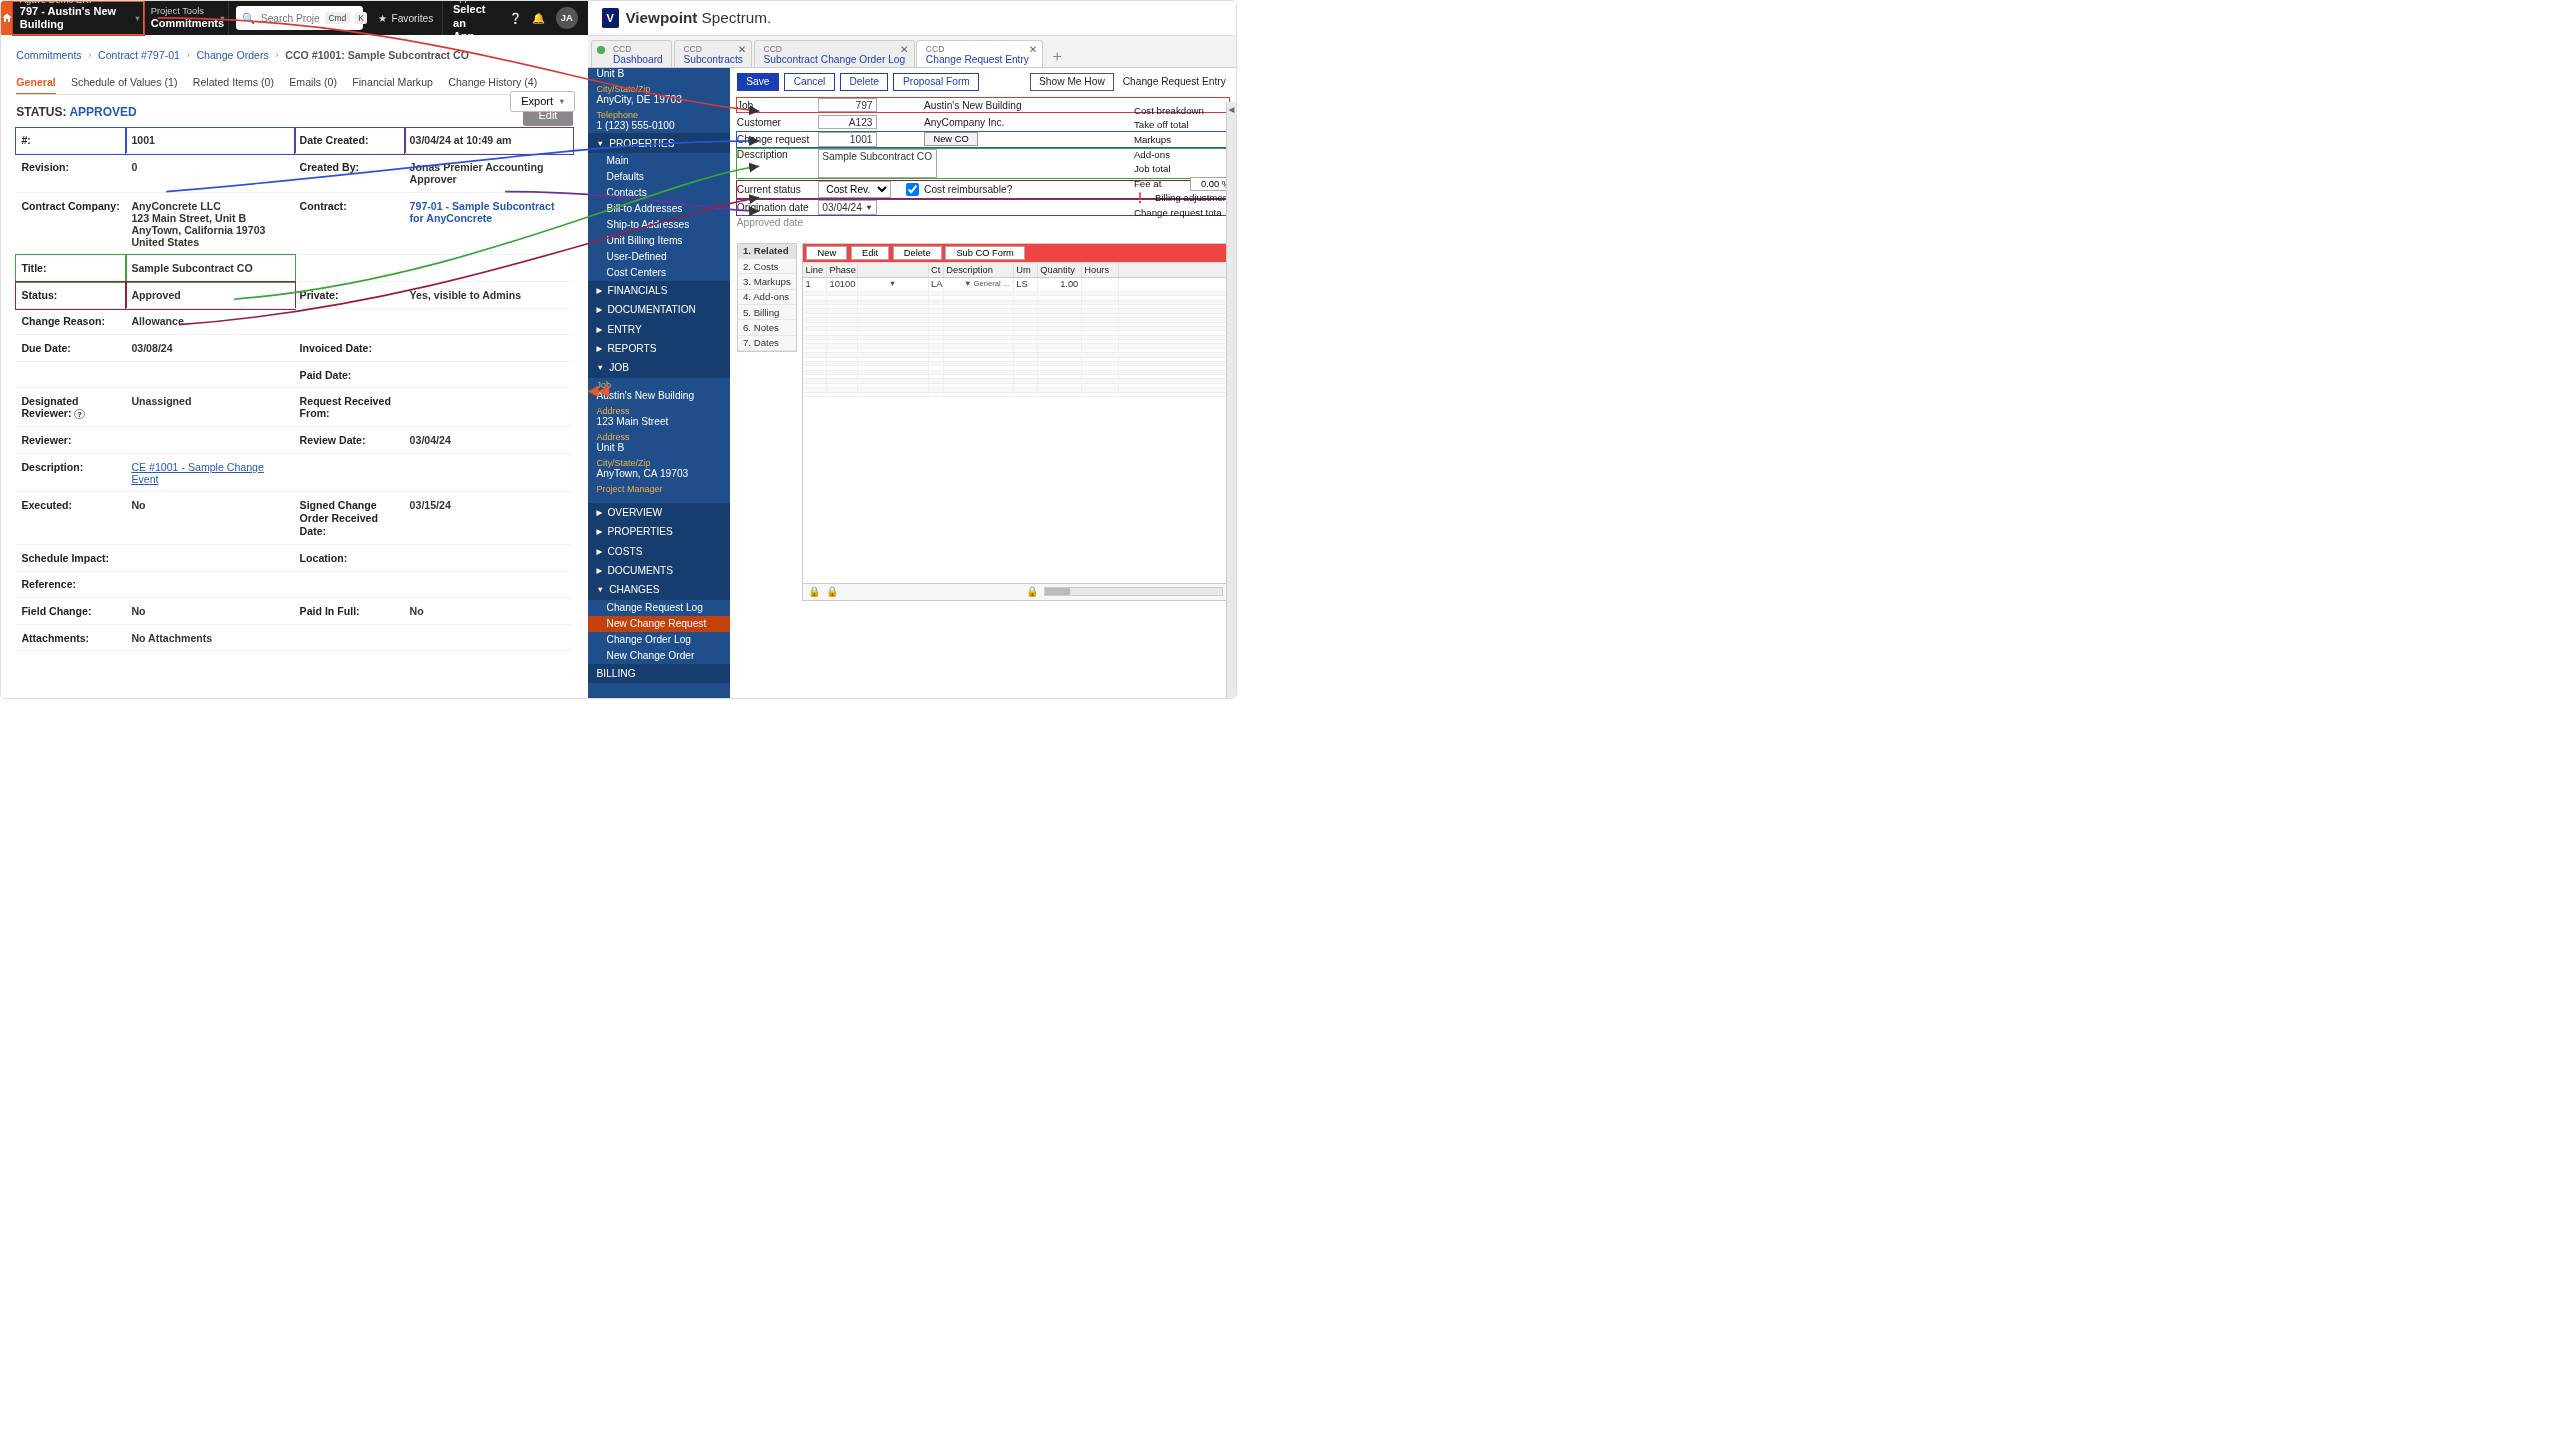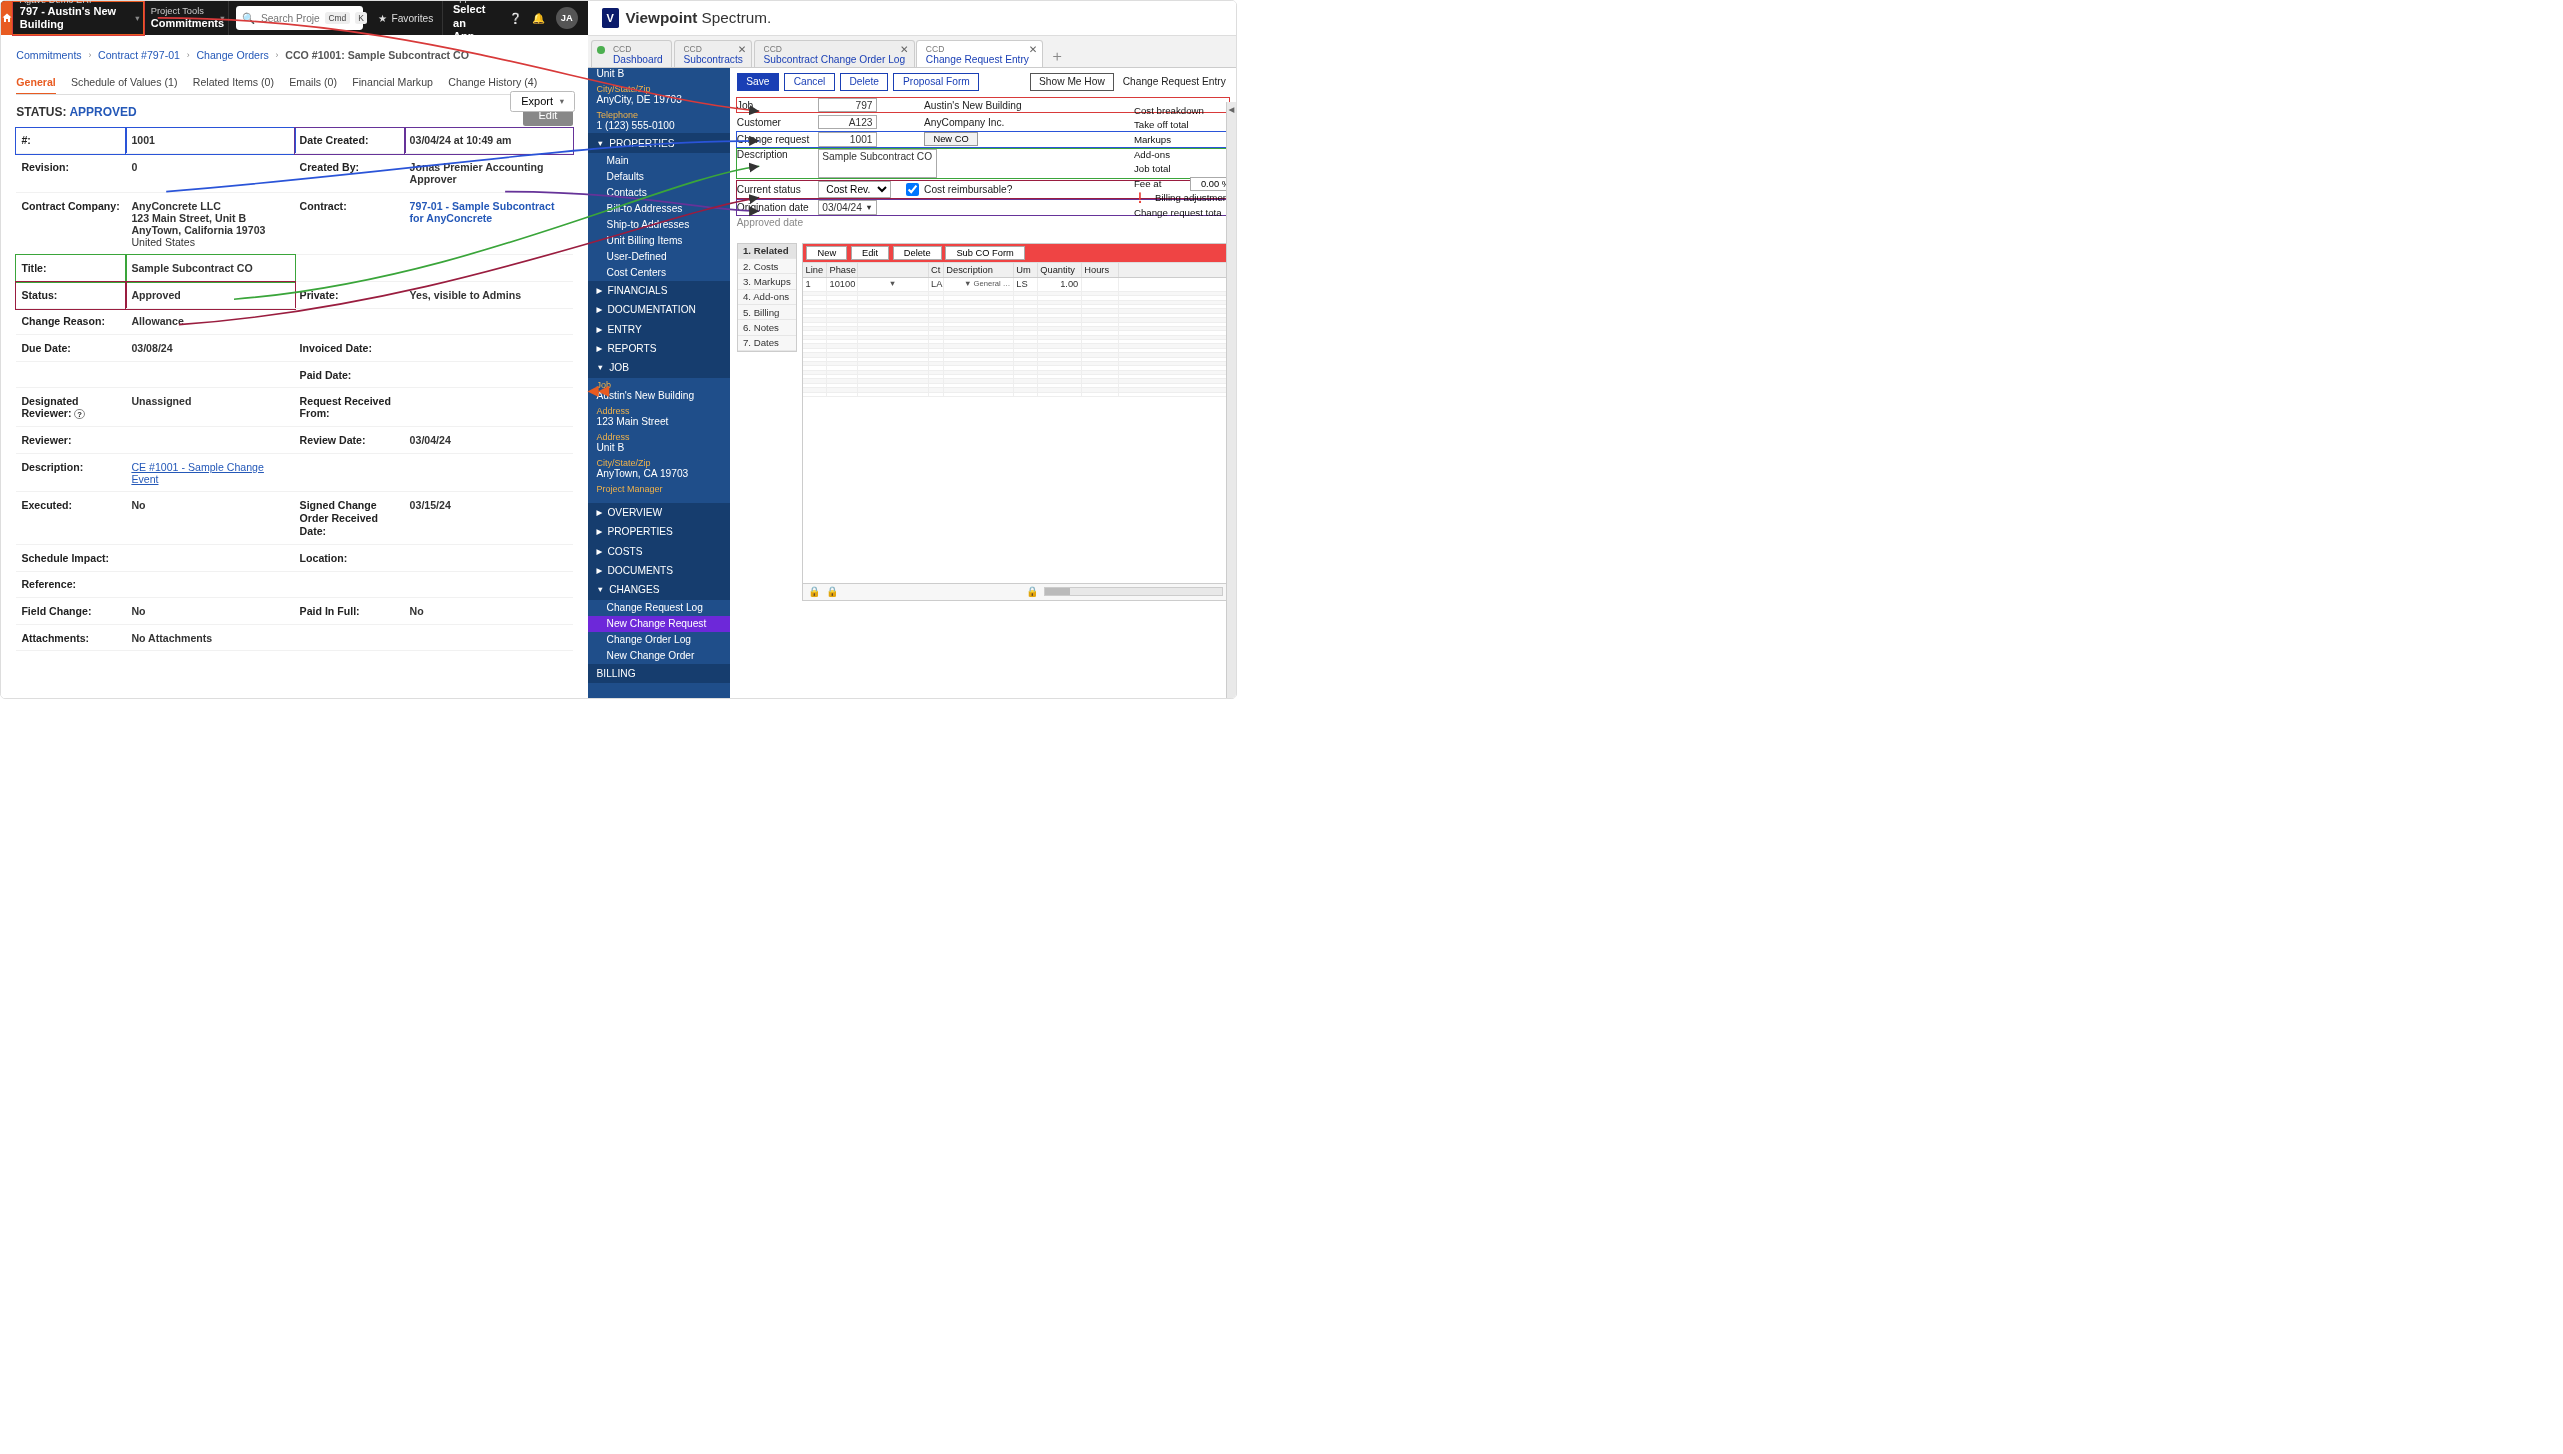--- a/index.html
+++ b/index.html
@@ -67,21 +67,21 @@
 .sp-tab .dot { width:7.6px; height:7.6px; border-radius:50%; background:#4caf50; position:absolute; left:5.1px; top:5.1px;}
 .sp-tab-add { width:24px; display:flex; align-items:center; justify-content:center; color:#888; font-size:15.3px;}
 
 .sp-main { flex:1; display:flex; min-height:0;}
 .sp-side { width:142px; background:#1f4e8a; color:#fff; font-size:10.2px; overflow:auto; padding-bottom:8.5px;}
 .sp-side .sec-lbl { color:#f0b24a; font-size:9px; padding:2.5px 8.5px 0; text-transform:none;}
 .sp-side .sec-val { padding:0 8.5px 2.5px; font-size:10.2px;}
 .sp-side .sec-title { background:#163d6e; padding:4.2px 8.5px; font-size:10.2px; display:flex; align-items:center; gap:5.1px; cursor:pointer;}
 .sp-side .sec-title .arw { font-size:7.6px;}
 .sp-side .item { padding:2.5px 8.5px 2.5px 18.6px; cursor:pointer; font-size:10.2px;}
-.sp-side .item.sel { background:#6d28d9; }
+.sp-side .item.sel { background:#c2410c; }
 
 .sp-content { flex:1; background:#fff; display:flex; flex-direction:column; min-width:0; position:relative;}
 .sp-toolbar { display:flex; align-items:center; gap:5.1px; padding:5.1px 6.8px;}
 .sp-btn { border:0.8px solid #1a3fb5; color:#1a3fb5; background:#fff; padding:2.5px 8.5px; font-size:10.2px; cursor:pointer;}
 .sp-btn.primary { background:#1a3fb5; color:#fff;}
 .sp-btn.boxed { border:0.8px solid #555; color:#222;}
 .sp-toolbar .spacer { flex:1; }
 
 .sp-form { padding:1.7px 6.8px 6.8px; font-size:10.2px;}
 .sp-row { display:flex; align-items:center; margin-bottom:2.5px; gap:5.1px;}
@@ -202,21 +202,21 @@
         <div class="cell lab">Revision:</div>
         <div class="cell val" style="font-weight:600;">0</div>
         <div class="cell lab">Created By:</div>
         <div class="cell val" style="font-weight:600;">Jonas Premier Accounting Approver</div>
 
         <div class="cell lab">Contract Company:</div>
         <div class="cell val">
           <div style="font-weight:600;">AnyConcrete LLC</div>
           <div style="font-weight:600;">123 Main Street, Unit B</div>
           <div style="font-weight:600;">AnyTown, California 19703</div>
-          <div style="font-weight:400;">United States</div>
+          <div style="font-weight:700;">United States</div>
         </div>
         <div class="cell lab">Contract:</div>
         <div class="cell val"><span class="linkish2">797-01 - Sample Subcontract for AnyConcrete</span></div>
 
         <div class="cell lab hl-green">Title:</div>
         <div class="cell val hl-green" style="font-weight:600;">Sample Subcontract CO</div>
         <div class="cell lab"></div>
         <div class="cell val"></div>
 
         <div class="cell lab hl-maroon">Status:</div>

